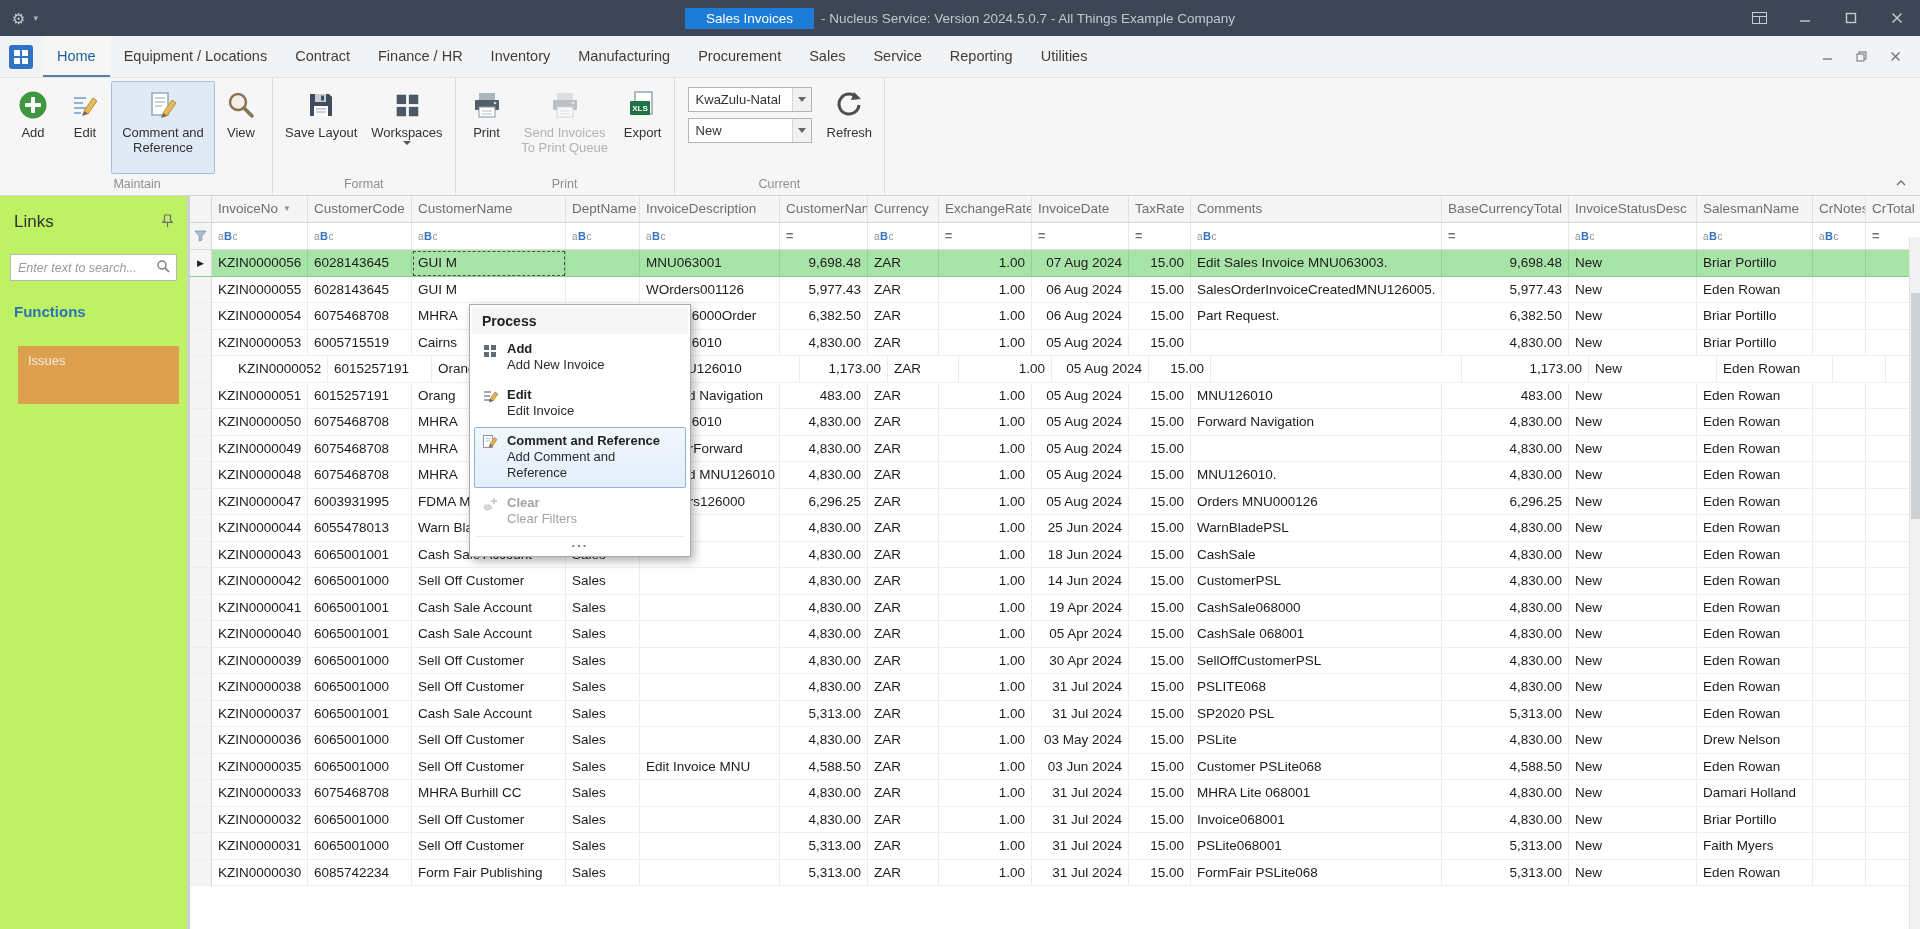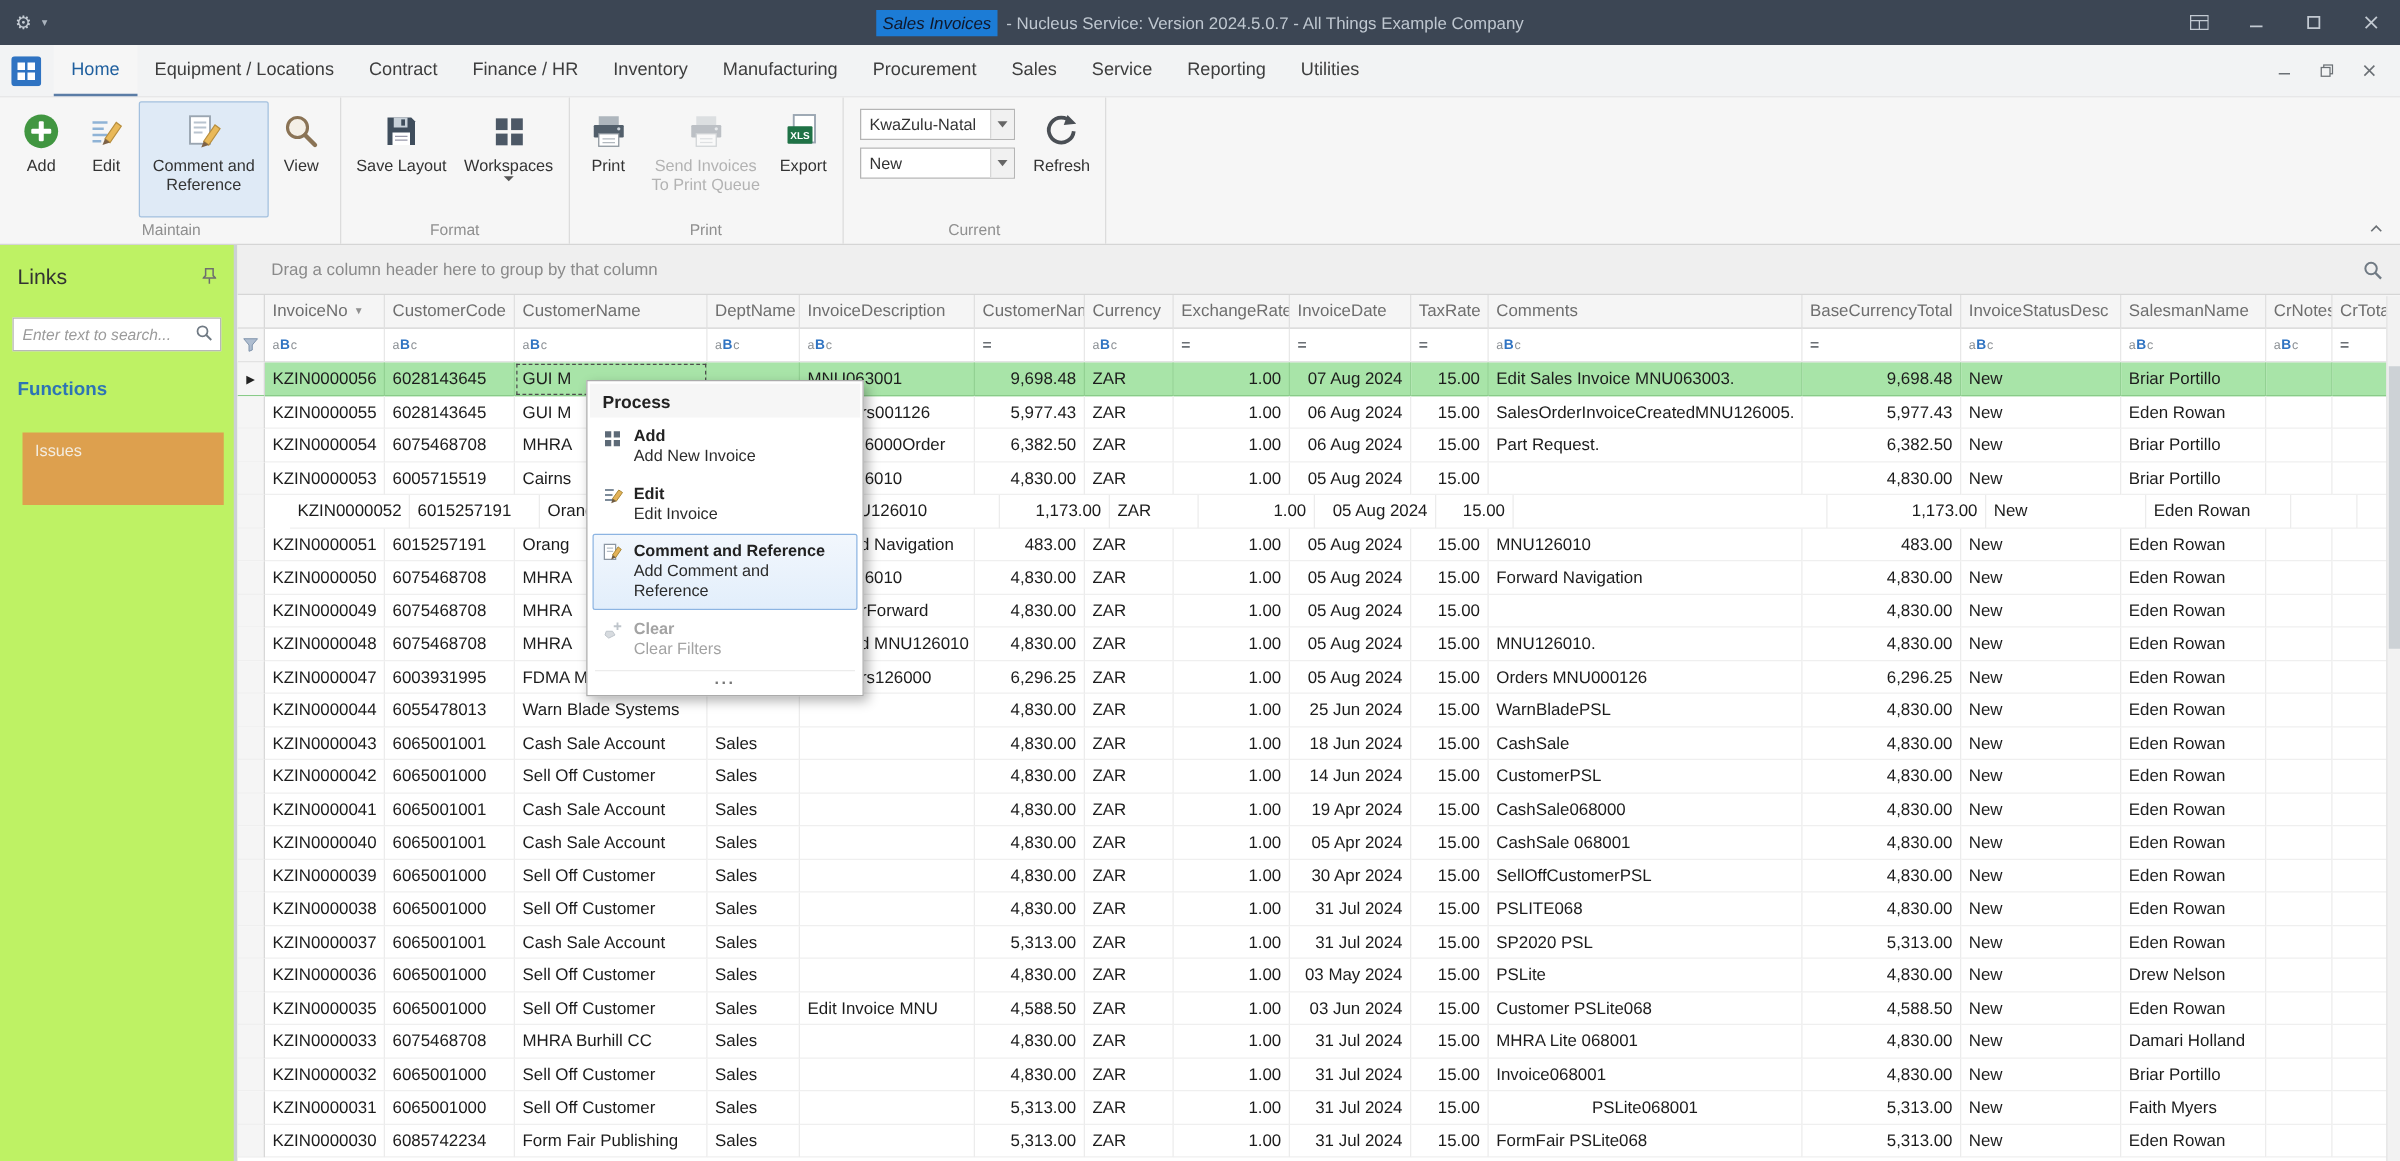--- a/index.html
+++ b/index.html
@@ -5,21 +5,21 @@
   *{margin:0;padding:0;box-sizing:border-box;}
   html,body{width:1920px;height:929px;overflow:hidden;}
   body{font-family:"Liberation Sans","DejaVu Sans",sans-serif;background:#f3f3f3;position:relative;font-size:13px;color:#333;}
 
   
   .titlebar{height:36px;background:#3c4654;display:flex;align-items:center;position:relative;color:#c6cdd5;}
   .tb-left{display:flex;align-items:center;gap:8px;padding-left:12px;z-index:2;}
   .tb-gear{font-size:15px;line-height:1;}
   .tb-caret{font-size:9px;color:#aab3bd;}
   .tb-center{position:absolute;left:0;right:0;top:0;bottom:0;display:flex;justify-content:center;align-items:center;font-size:13.5px;pointer-events:none;}
-  .tb-chip{background:#1c7cd6;color:#0f172a;padding:3px 5px;font-style:italic;}
+  .tb-chip{background:#1c7cd6;color:#ffffff;padding:3px 21px;}
   .tb-rest{color:#bfc7d0;margin-left:7px;}
   .tb-right{margin-left:auto;display:flex;height:100%;z-index:2;}
   .tb-btn{width:46px;height:100%;display:flex;align-items:center;justify-content:center;}
 
   
   .tabrow{height:42px;background:#f2f3f4;display:flex;align-items:center;border-bottom:1px solid #e3e3e3;position:relative;}
   .appicon{margin:0 10px 0 9px;display:flex;}
   .tabs{display:flex;height:100%;align-items:stretch;}
   .tab{display:flex;align-items:center;padding:0 14px;font-size:14.5px;color:#3d3d3d;cursor:default;border-bottom:2px solid transparent;white-space:nowrap;}
   .tab.active{color:#1f5f9e;border-bottom-color:#5b7da6;background:#f6f6f6;}
@@ -366,27 +366,20 @@
       <span><svg width="14" height="14" viewBox="0 0 14 14">
             <circle cx="6" cy="6" r="4" fill="none" stroke="#707a84" stroke-width="1.4"></circle>
             <line x1="9" y1="9" x2="13" y2="13" stroke="#707a84" stroke-width="1.6"></line>
           </svg></span>
     </div>
     <div class="side-section">Functions</div>
     <div class="tile" style="background: rgb(221, 160, 78);">Issues</div>
   </div>
 
   <div class="grid-area">
-    <div class="groupby">
-      <span>Drag a column header here to group by that column</span>
-      <span class="gb-search"><svg width="16" height="16" viewBox="0 0 14 14">
-            <circle cx="6" cy="6" r="4" fill="none" stroke="#707a84" stroke-width="1.4"></circle>
-            <line x1="9" y1="9" x2="13" y2="13" stroke="#707a84" stroke-width="1.6"></line>
-          </svg></span>
-    </div>
     <div class="grid-header">
         <div class="hcell indic" style="width: 22px;"></div>
         <div class="hcell" style="width: 96px;">
           <span>InvoiceNo</span>
           <span class="sort">▼</span>
         </div>
         <div class="hcell" style="width: 104px;">
           <span>CustomerCode</span>
         </div>
         <div class="hcell" style="width: 154px;">
@@ -951,21 +944,21 @@
           <div class="cell" style="width: 96px;">KZIN0000031</div>
           <div class="cell" style="width: 104px;">6065001000</div>
           <div class="cell" style="width: 154px;">Sell Off Customer</div>
           <div class="cell" style="width: 74px;">Sales</div>
           <div class="cell" style="width: 140px;"></div>
           <div class="cell num" style="width: 88px;">5,313.00</div>
           <div class="cell" style="width: 71px;">ZAR</div>
           <div class="cell num" style="width: 93px;">1.00</div>
           <div class="cell num" style="width: 97px;">31 Jul 2024</div>
           <div class="cell num" style="width: 62px;">15.00</div>
-          <div class="cell" style="width: 251px; text-align: center;">PSLite068001</div>
+          <div class="cell" style="width: 251px;">PSLite068001</div>
           <div class="cell num" style="width: 127px;">5,313.00</div>
           <div class="cell" style="width: 128px;">New</div>
           <div class="cell" style="width: 116px;">Faith Myers</div>
           <div class="cell" style="width: 53px;"></div>
           <div class="cell num" style="width: 60px;"></div>
         </div>
         <div class="grid-row">
           <div class="cell indic" style="width: 22px;"></div>
           <div class="cell" style="width: 96px;">KZIN0000030</div>
           <div class="cell" style="width: 104px;">6085742234</div>

